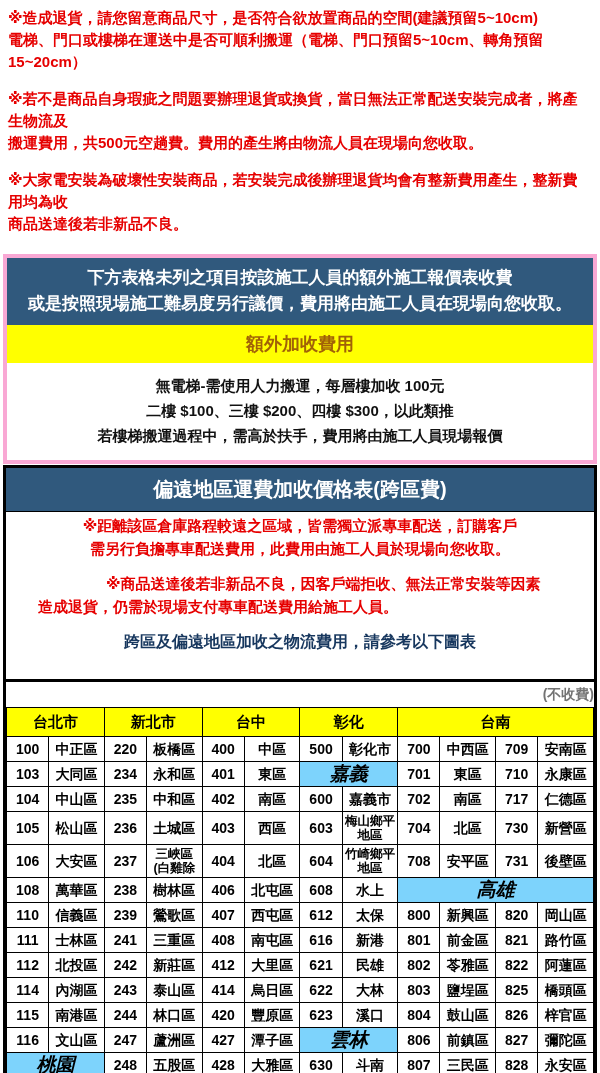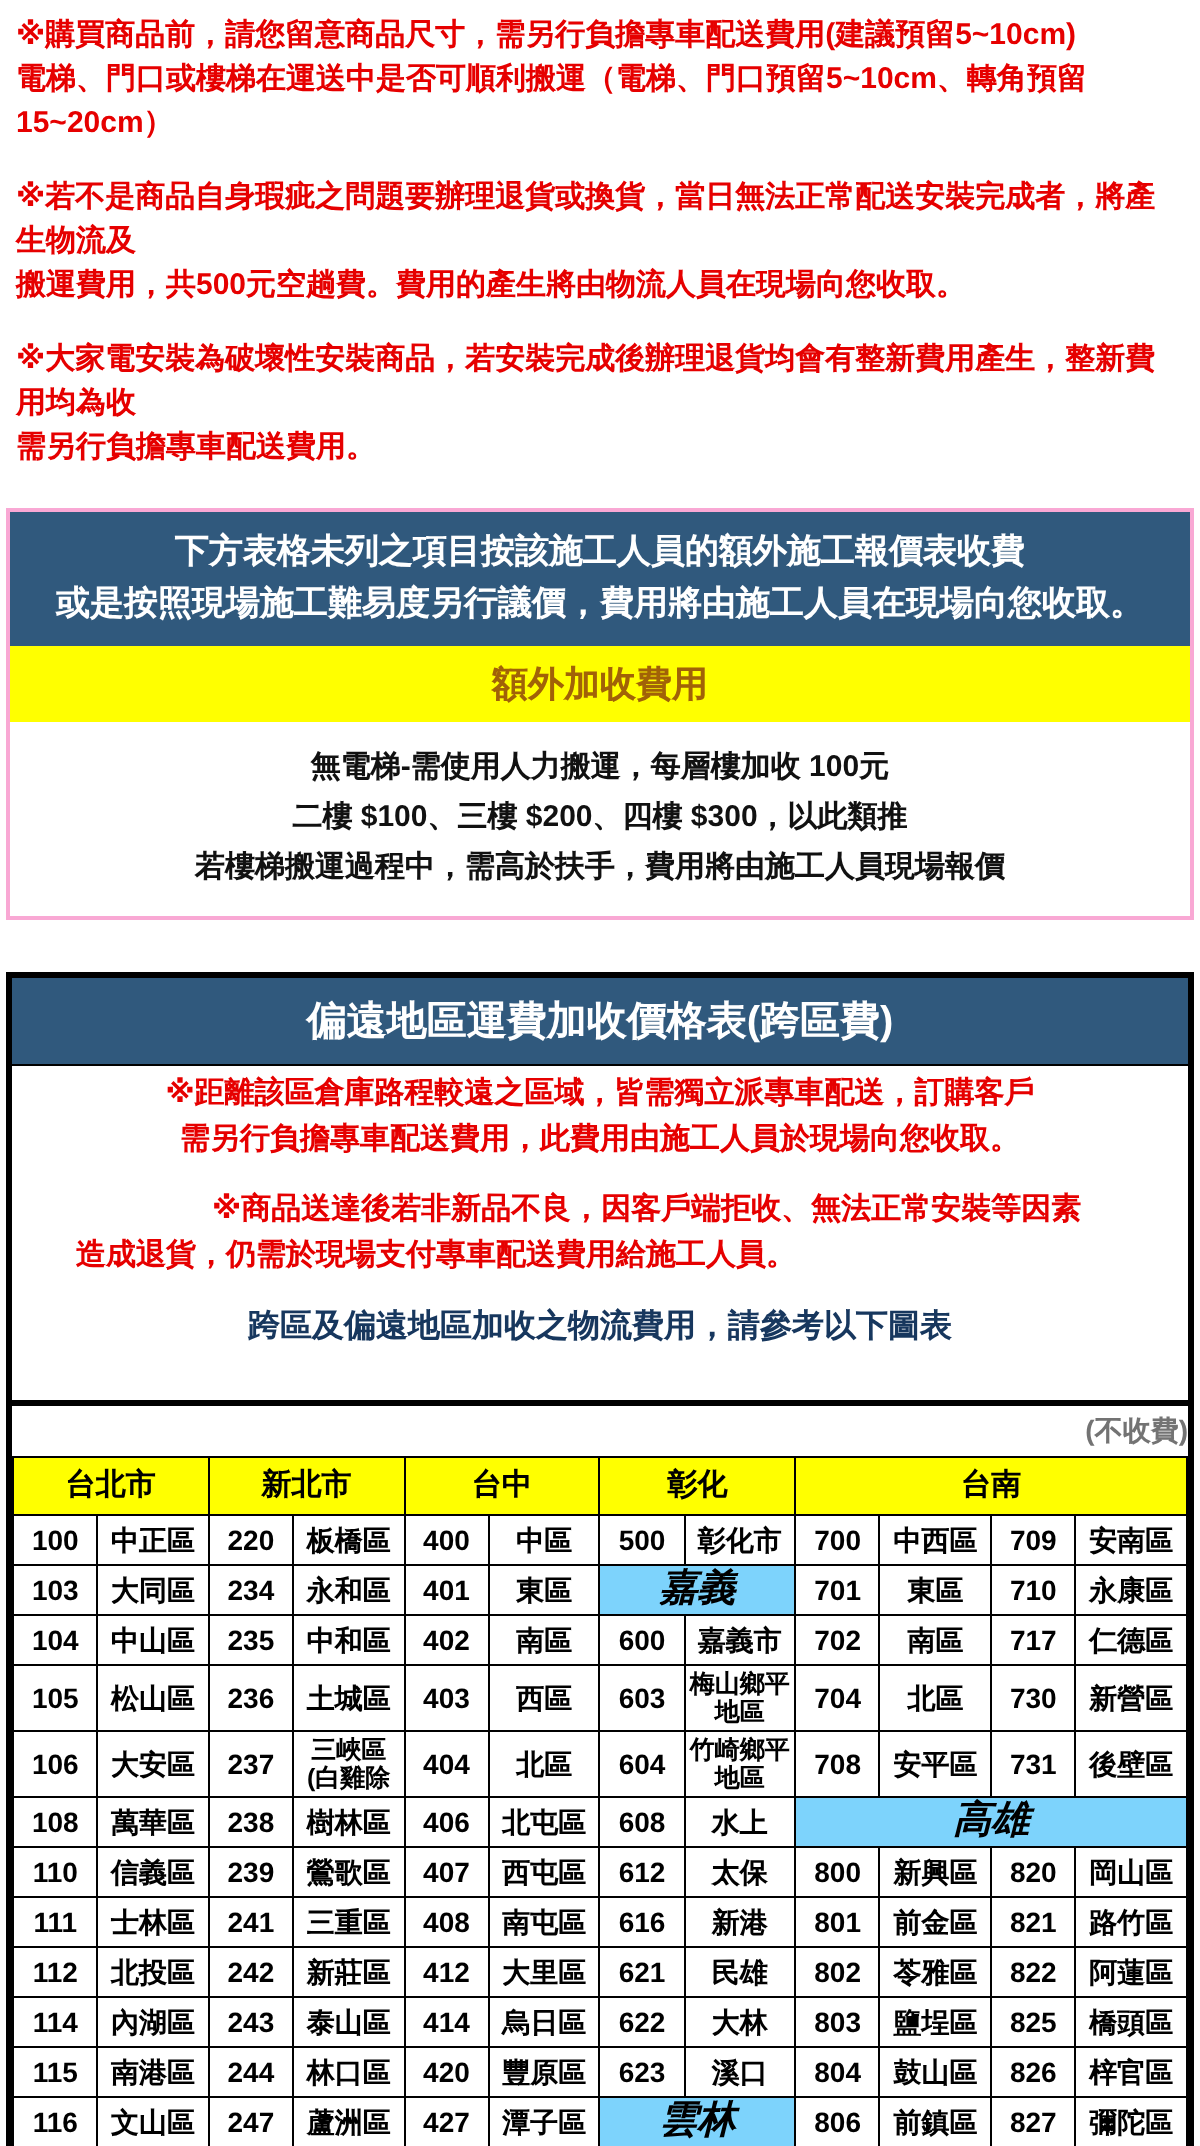--- a/index.html
+++ b/index.html
@@ -9,21 +9,21 @@
     font-family:"Liberation Sans","DejaVu Sans",sans-serif;
     font-weight:bold; color:#000;
   }
   
   .top-notices { padding:7px 8px 4px 8px; }
   .top-notices .para { margin:0 0 15px 0; }
   .top-notices .line {
     color:#e60000; font-size:15px; line-height:22px; text-align:left;
   }
   
-  .fee-box { margin:0 3px 26px 3px; border:2px solid #f9a8d4; }
+  .fee-box { margin:0 3px 1px 3px; border:4px solid #f9a8d4; }
   .blue-band {
     background:#30597d; color:#ffffff; text-align:center;
     padding:7px 4px 8px 4px;
   }
   .blue-band .line { font-size:17px; line-height:26px; }
   .yellow-band {
     background:#ffff00; color:#a16207; text-align:center;
     font-size:18px; padding:7px 0;
   }
   .white-notes { padding:10px 0 12px 0; text-align:center; }
@@ -56,30 +56,30 @@
   }
   table.districts th { background:#ffff00; font-size:15px; height:29px; }
   table.districts td.hl { background:#7dd3fc; font-size:19px;font-style:italic; }
   table.districts td.sm { font-size:12.5px; line-height:14px; }
 </style>
 </head>
 <body>
 
 <div class="top-notices">
   <div class="para">
-    <div class="line">※購買商品前，請您留意商品尺寸，需另行負擔專車配送費用(建議預留5~10cm)</div>
+    <div class="line">※造成退貨，請您留意商品尺寸，是否符合欲放置商品的空間(建議預留5~10cm)</div>
     <div class="line">電梯、門口或樓梯在運送中是否可順利搬運（電梯、門口預留5~10cm、轉角預留15~20cm）</div>
   </div>
   <div class="para">
     <div class="line">※若不是商品自身瑕疵之問題要辦理退貨或換貨，當日無法正常配送安裝完成者，將產生物流及</div>
     <div class="line">搬運費用，共500元空趟費。費用的產生將由物流人員在現場向您收取。</div>
   </div>
   <div class="para">
     <div class="line">※大家電安裝為破壞性安裝商品，若安裝完成後辦理退貨均會有整新費用產生，整新費用均為收</div>
-    <div class="line">需另行負擔專車配送費用。</div>
+    <div class="line">商品送達後若非新品不良。</div>
   </div>
 </div>
 
 <div class="fee-box">
   <div class="blue-band">
     <div class="line">下方表格未列之項目按該施工人員的額外施工報價表收費</div>
     <div class="line">或是按照現場施工難易度另行議價，費用將由施工人員在現場向您收取。</div>
   </div>
   <div class="yellow-band">額外加收費用</div>
   <div class="white-notes">

